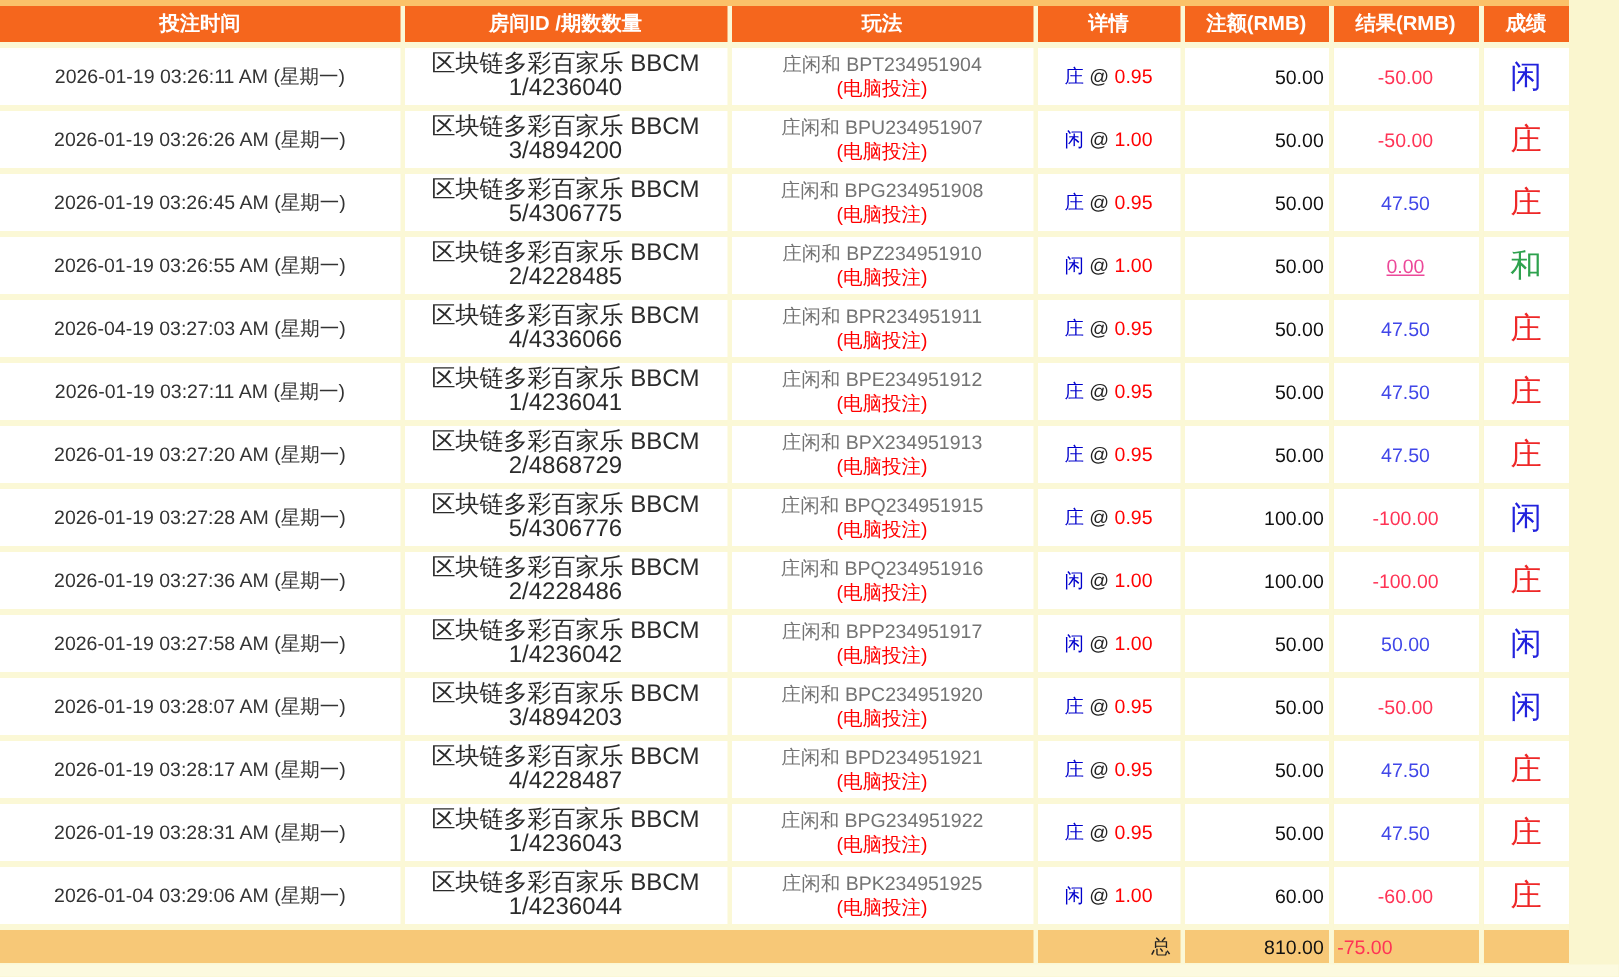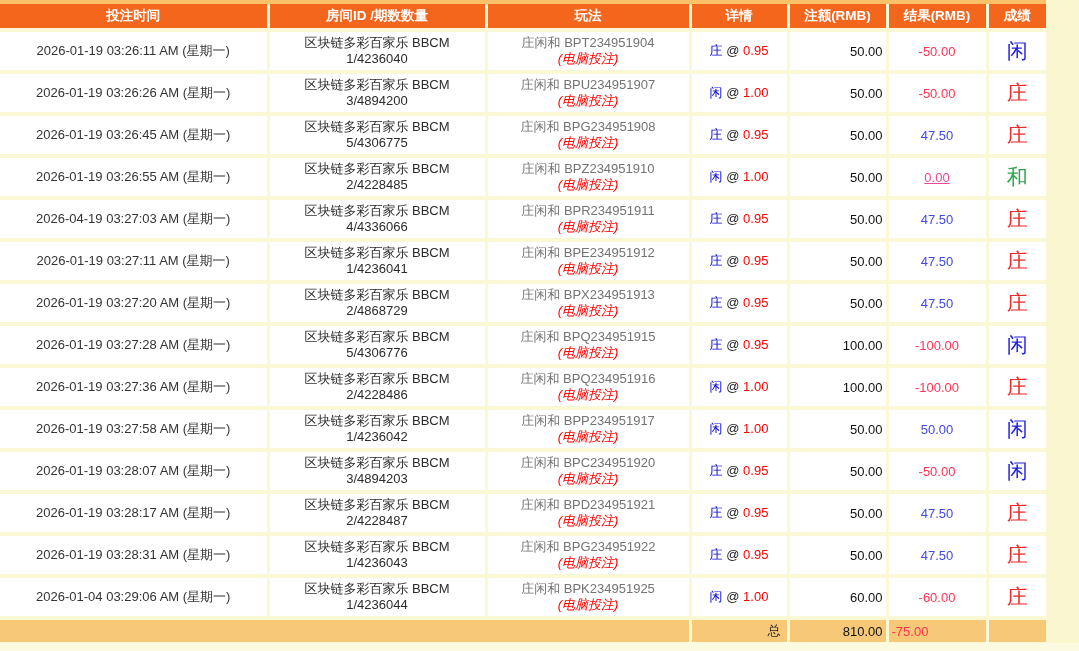--- a/index.html
+++ b/index.html
@@ -40,24 +40,24 @@
     height:24px;
     text-align:center;
   }
   tbody td{
     background:#FFFFFF;
     height:38px;
     text-align:center;
     vertical-align:middle;
   }
   td.time{font-size:13px;color:var(--dark);}
-  td.room{font-size:13px;color:#2B2B2B;line-height:16px;}
+  td.room{font-size:16px;color:#2B2B2B;line-height:16px;}
   td.play{font-size:13px;line-height:16px;}
   .play-name{color:#737373;}
-  .play-mode{color:var(--red);font-style:italic;}
+  .play-mode{color:var(--red);}
   td.detail{font-size:13px;}
   .pick{color:var(--pick-blue);}
   .at{color:#222222;}
   .rate{color:var(--red);}
   td.amount{text-align:right;padding-right:4px;color:#111111;}
   td.result{padding-right:3px;}
   td.outcome{font-size:21px;font-weight:normal;}
   tfoot td{
     background:var(--total-bg);
     height:22px;
@@ -315,21 +315,21 @@
     </td>
     <td class="amount">50.00</td>
     <td class="result" style="color: rgb(255, 51, 85);">-50.00</td>
     <td class="outcome" style="color: rgb(34, 34, 221);">闲</td>
   </tr>
 
   <tr>
     <td class="time">2026-01-19 03:28:17 AM (星期一)</td>
     <td class="room">
       <div class="room-name">区块链多彩百家乐 BBCM</div>
-      <div class="room-period">2/4228487</div>
+      <div class="room-period">4/4228487</div>
     </td>
     <td class="play">
       <div class="play-name">庄闲和 BPD234951921</div>
       <div class="play-mode">(电脑投注)</div>
     </td>
     <td class="detail">
       <span class="pick">庄</span>
       <span class="at">@</span>
       <span class="rate">0.95</span>
     </td>

